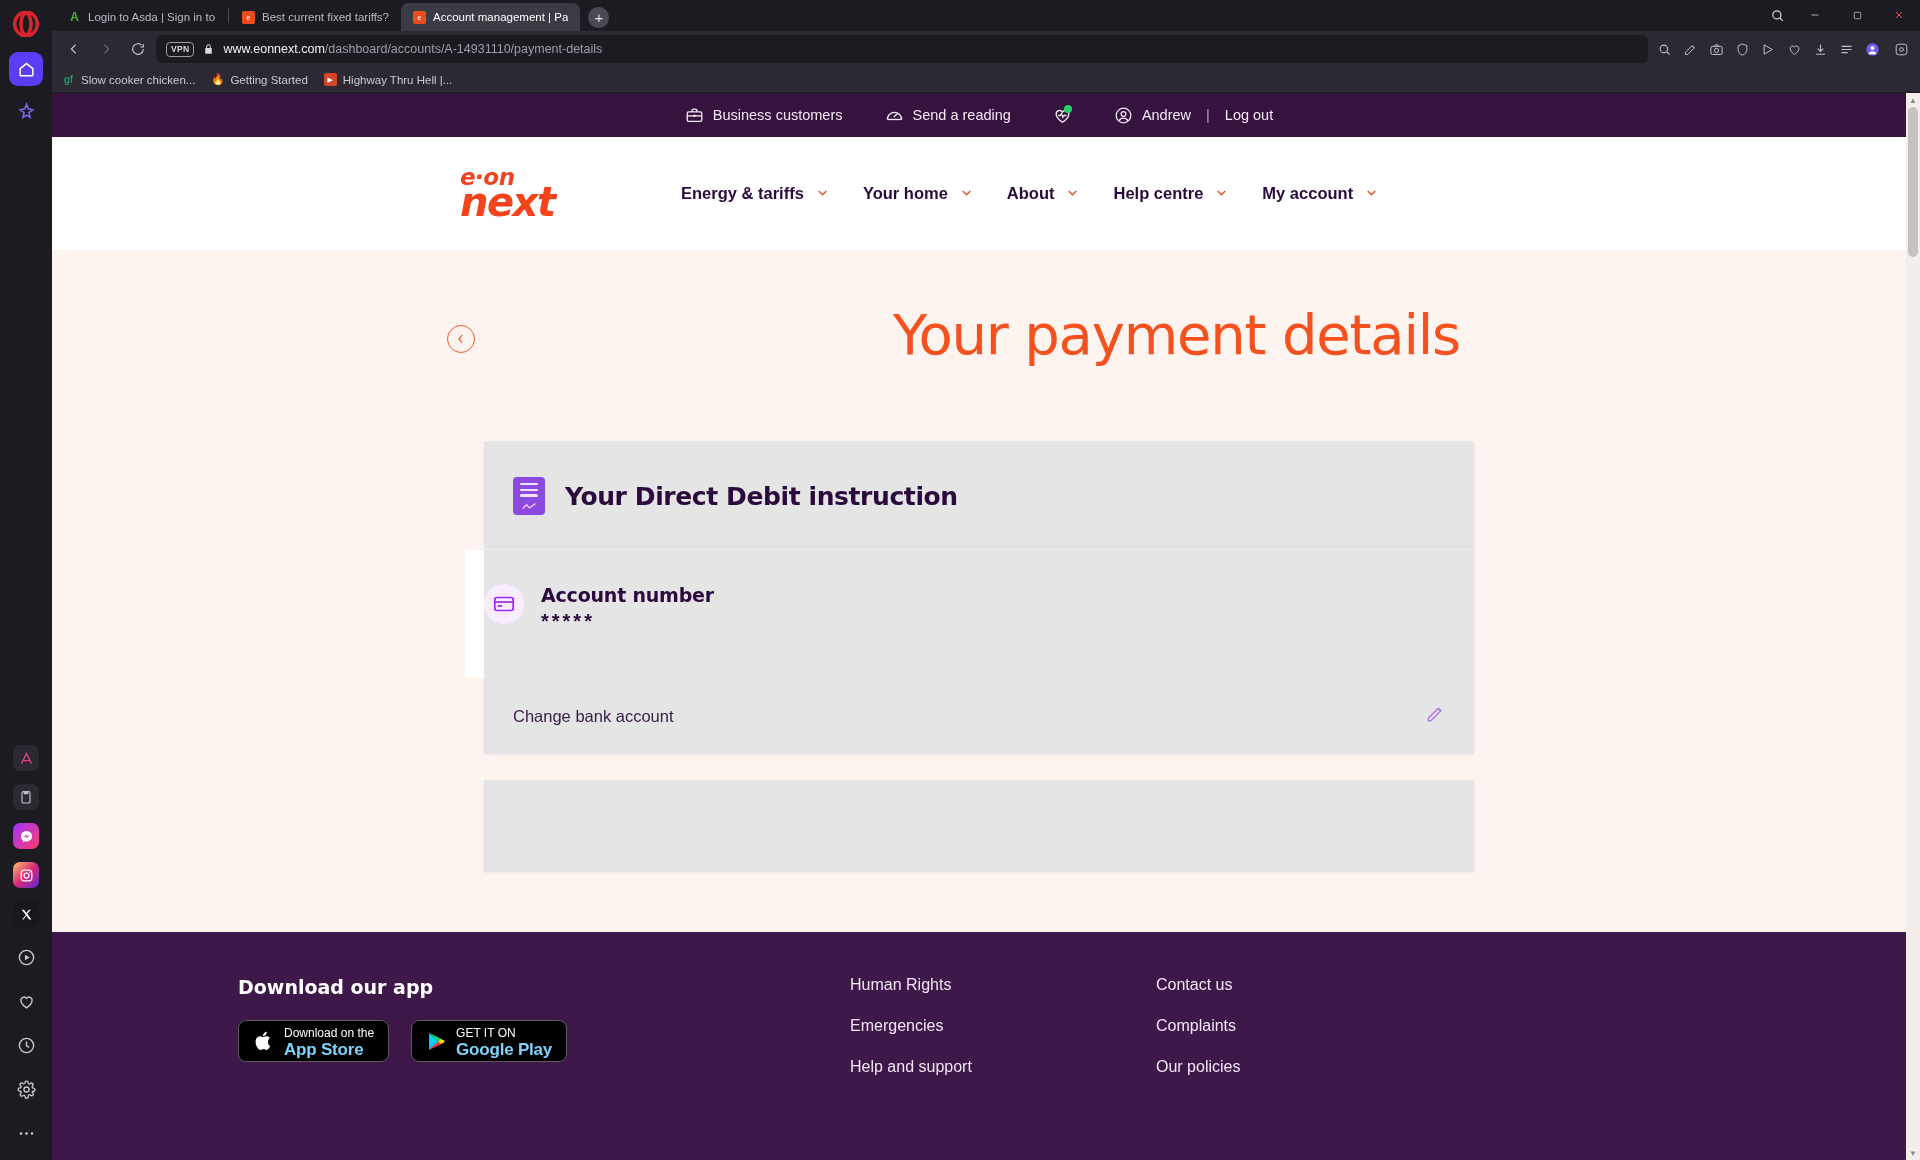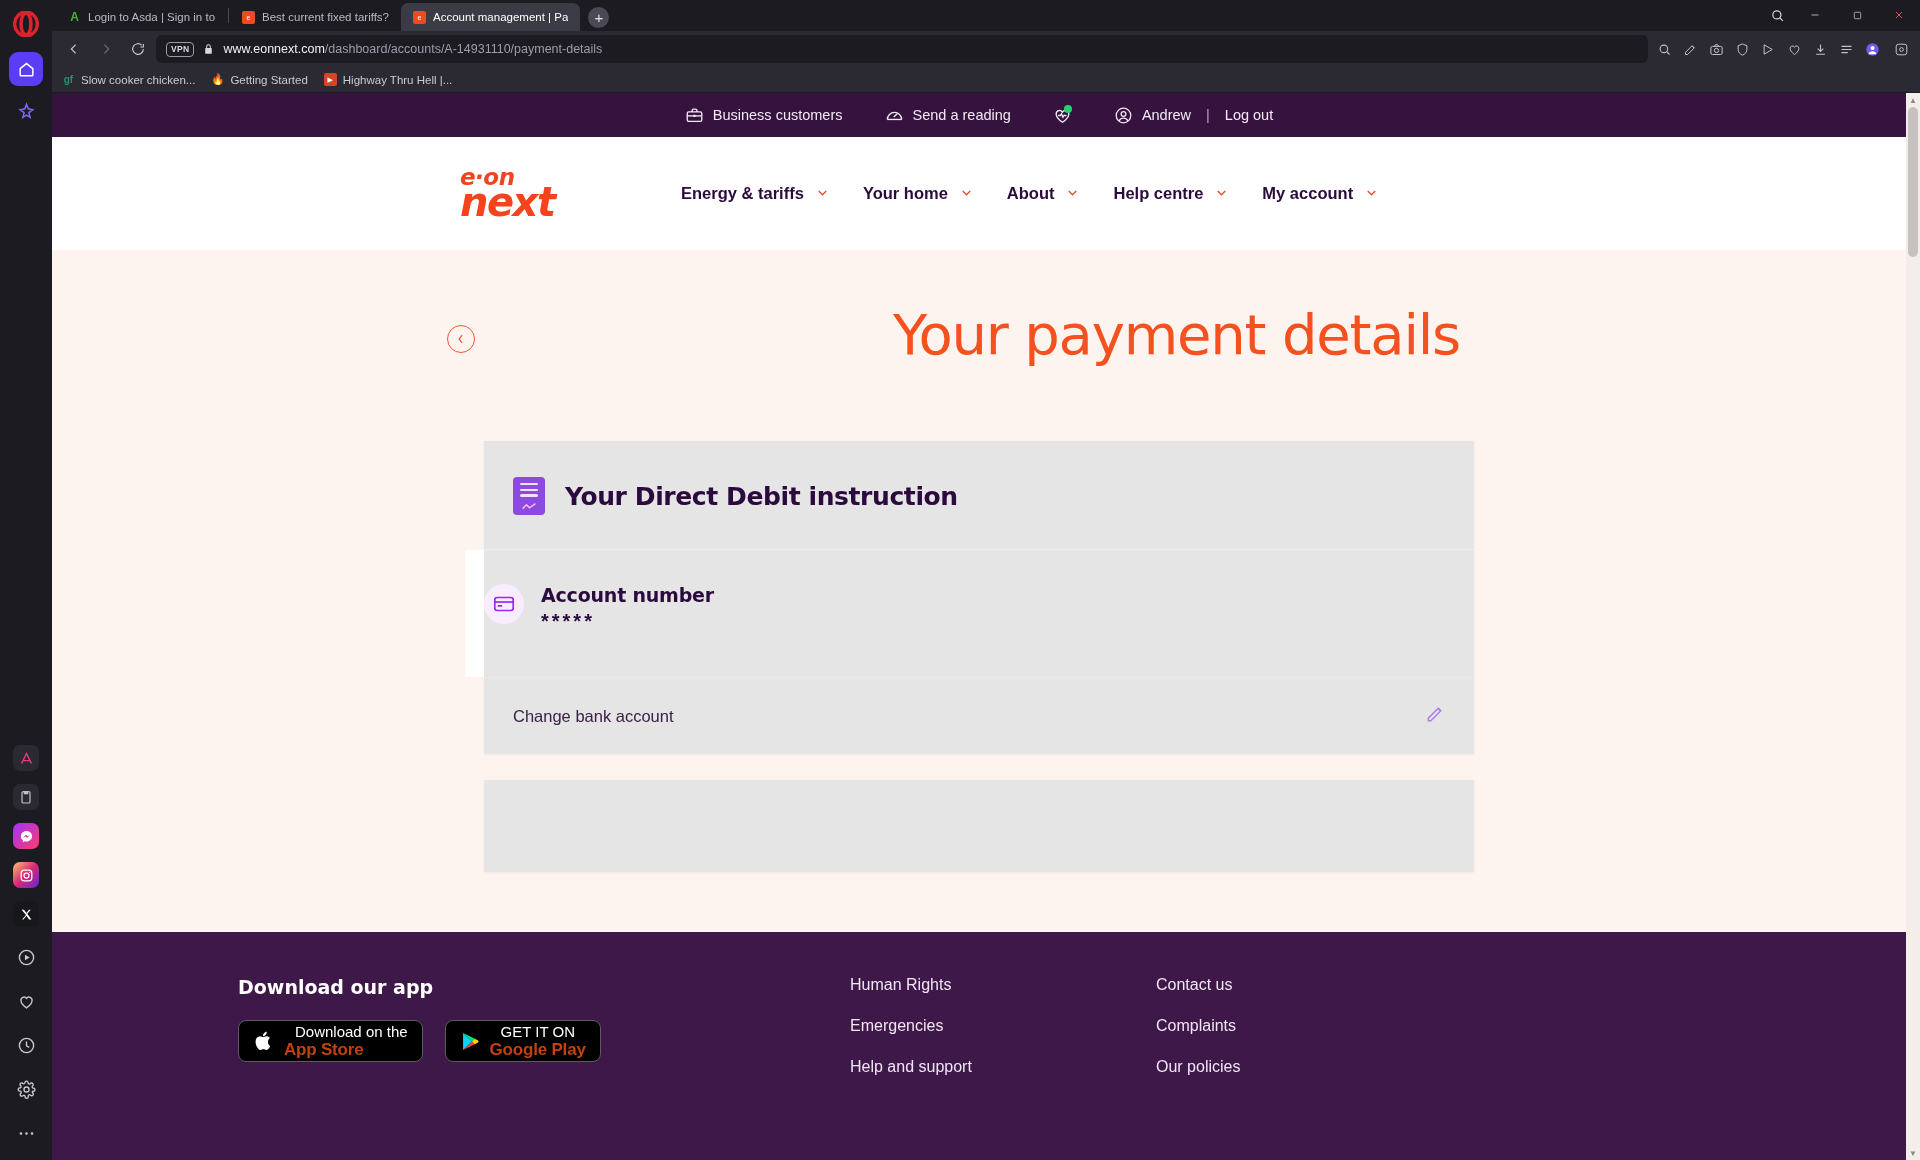--- a/index.html
+++ b/index.html
@@ -179,22 +179,22 @@
   
   .eon-foot { background: #3e1849; padding: 44px 0 0 0; min-height: 260px; }
   .foot-inner { display: flex; padding-left: 186px; }
   .foot-col.app { width: 612px; }
   .foot-col.app h3 { color: #fff; font-size: 19px; font-weight: bold; margin-bottom: 22px; font-family:"DejaVu Sans", sans-serif;}
   .badges { display: flex; gap: 22px; }
   .badge {
     background: #000; border: 1px solid #5c5c5c; border-radius: 8px;
     height: 42px; display: flex; align-items: center; gap: 9px; padding: 0 14px;
   }
-  .badge .t1 { color: #fff; font-size: 15px; line-height: 1.1; margin-left: 11px; }
-  .badge .t2 { color: #c2410c; font-size: 17px; font-weight: bold; line-height: 1.1; letter-spacing:-.2px;}
+  .badge .t1 { color: #fff; font-size: 12px; line-height: 1.1; }
+  .badge .t2 { color: #7dd3fc; font-size: 17px; font-weight: bold; line-height: 1.1; letter-spacing:-.2px;}
   .foot-col.links { width: 306px; }
   .foot-col.links a {
     display: block; color: #f1e6f4; font-size: 16px; text-decoration: none;
     margin-bottom: 23px;
   }
 </style>
 </head>
 <body>
 
 <div class="browser">

